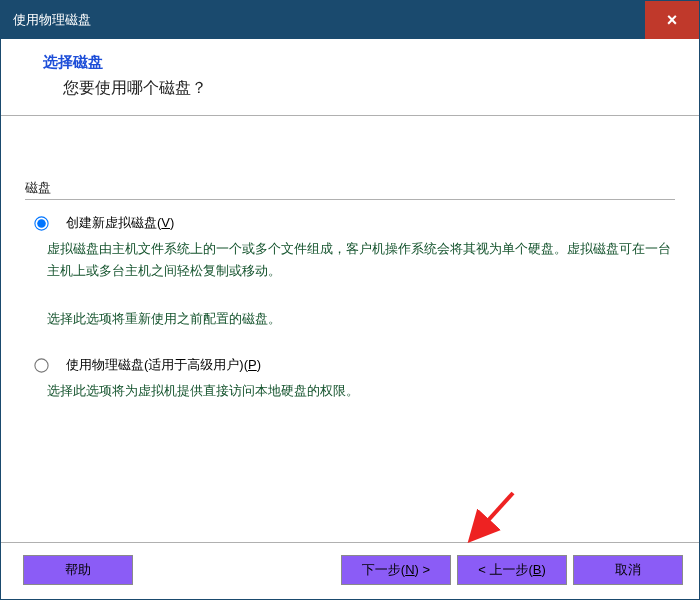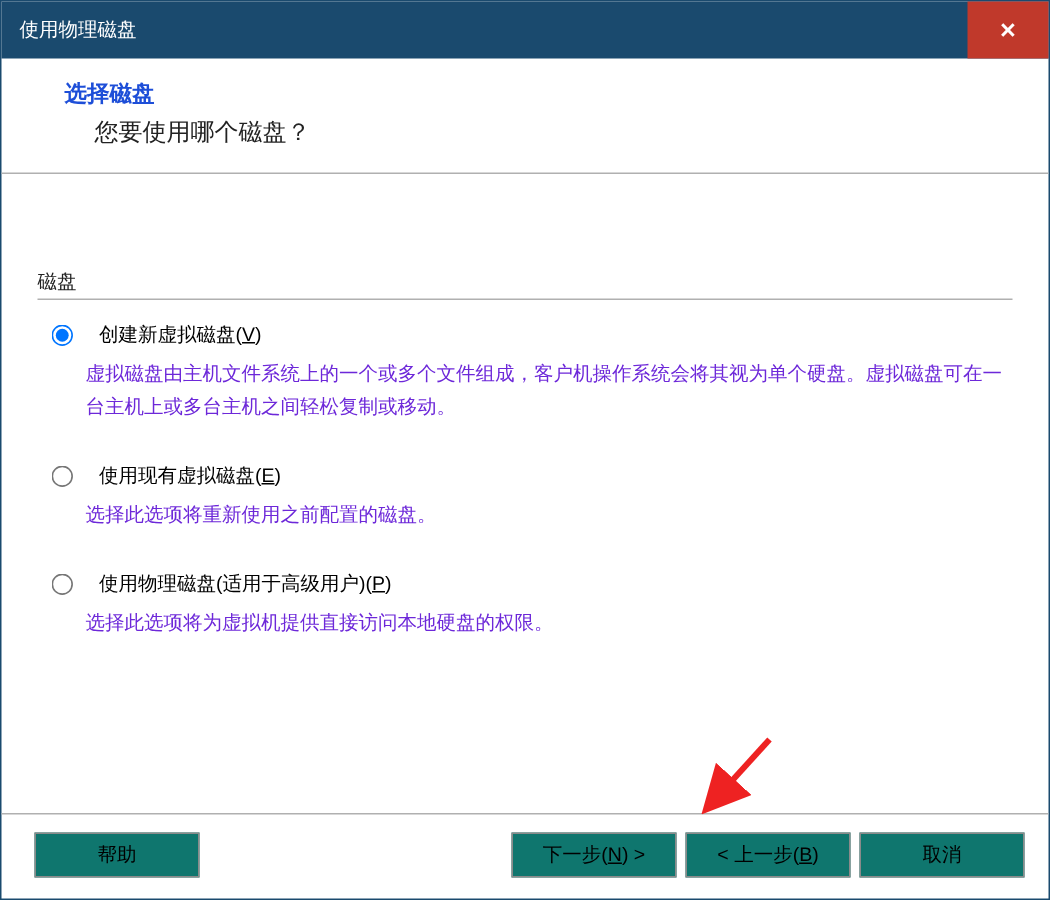--- a/index.html
+++ b/index.html
@@ -89,35 +89,35 @@
     transform: scale(1.1);
   }
   .option-label {
     color: #000;
     margin-left: 10px;
   }
   .hotkey {
     text-decoration: underline;
   }
   .option-desc {
-    margin-left: 22px;
+    margin-left: 12px;
     margin-top: 6px;
-    color: #6d28d9;
+    color: #14532d;
     line-height: 1.7;
   }
   .footer {
     display: flex;
     align-items: center;
     padding: 12px 16px 14px 16px;
   }
   .footer .spacer { flex: 1; }
   button.wiz {
     min-width: 110px;
     height: 30px;
-    background: #0f766e;
+    background: #8b5cf6;
     border: 1px solid #8a8a8a;
     font-family: inherit;
     font-size: 13px;
     cursor: pointer;
     margin-left: 6px;
     padding: 0 12px;
   }
   .help-btn { margin-left: 0; }
   
   .arrow {
@@ -156,26 +156,20 @@
       <label class="option-row">
         <input type="radio" name="disk" checked="" style="">
         <span class="option-label">
           <span>创建新虚拟磁盘(</span><span class="hotkey">V</span><span>)</span>
         </span>
       </label>
       <div class="option-desc">虚拟磁盘由主机文件系统上的一个或多个文件组成，客户机操作系统会将其视为单个硬盘。虚拟磁盘可在一台主机上或多台主机之间轻松复制或移动。</div>
     </div>
 
     <div class="option">
-      <label class="option-row">
-        <input type="radio" name="disk" style="">
-        <span class="option-label">
-          <span>使用现有虚拟磁盘(</span><span class="hotkey">E</span><span>)</span>
-        </span>
-      </label>
       <div class="option-desc">选择此选项将重新使用之前配置的磁盘。</div>
     </div>
 
     <div class="option">
       <label class="option-row">
         <input type="radio" name="disk" style="">
         <span class="option-label">
           <span>使用物理磁盘(适用于高级用户)(</span><span class="hotkey">P</span><span>)</span>
         </span>
       </label>

